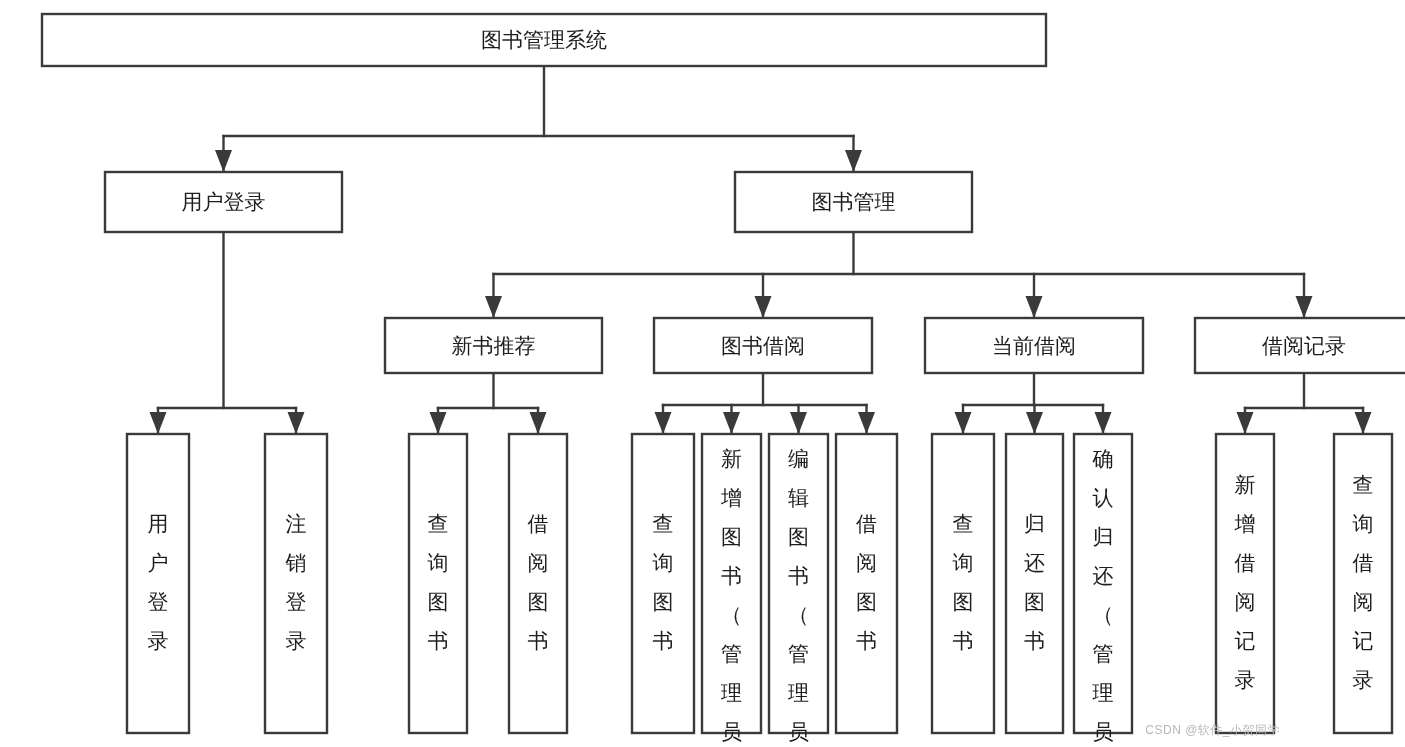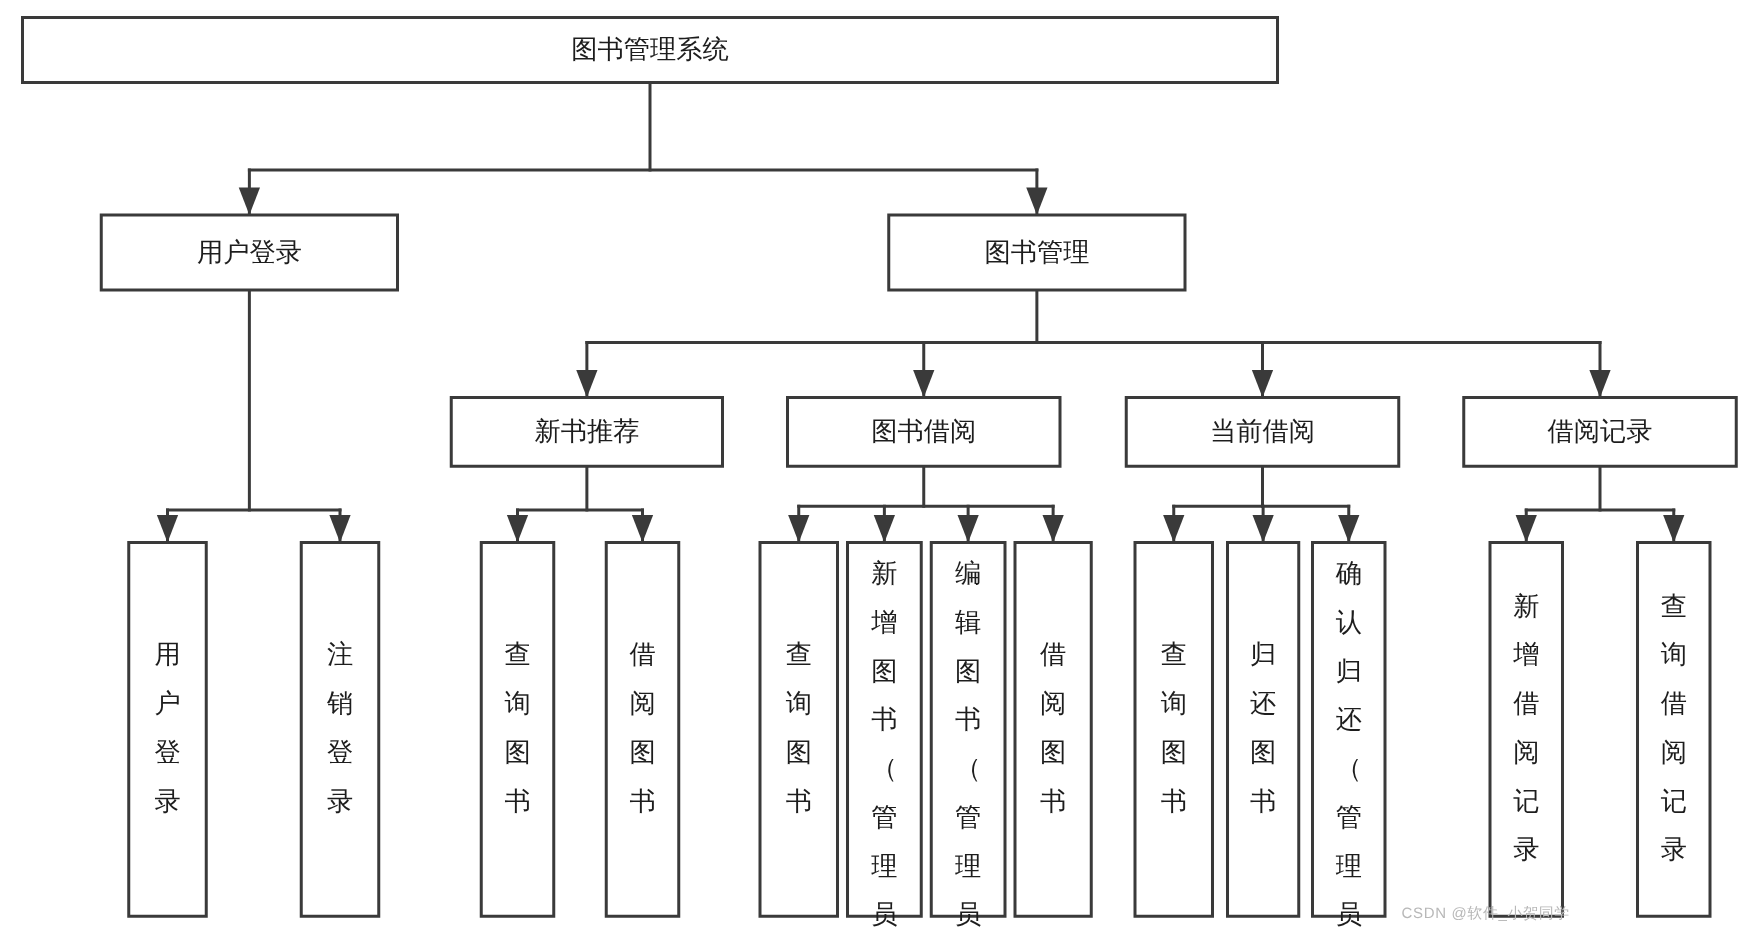--- a/index.html
+++ b/index.html
@@ -11,20 +11,21 @@
     width: 1405px;
     height: 747px;
     font-family: "DejaVu Sans", "Liberation Sans", sans-serif;
     overflow: hidden;
     position: relative;
   }
   #diagram-root {
     position: relative;
     width: 1270px;
     height: 747px;
+    margin-left: 24px;
   }
   svg#flow-svg {
     position: absolute;
     top: 0;
     left: 0;
     width: 1405px;
     height: 747px;
     display: block;
   }
   .node-box {

